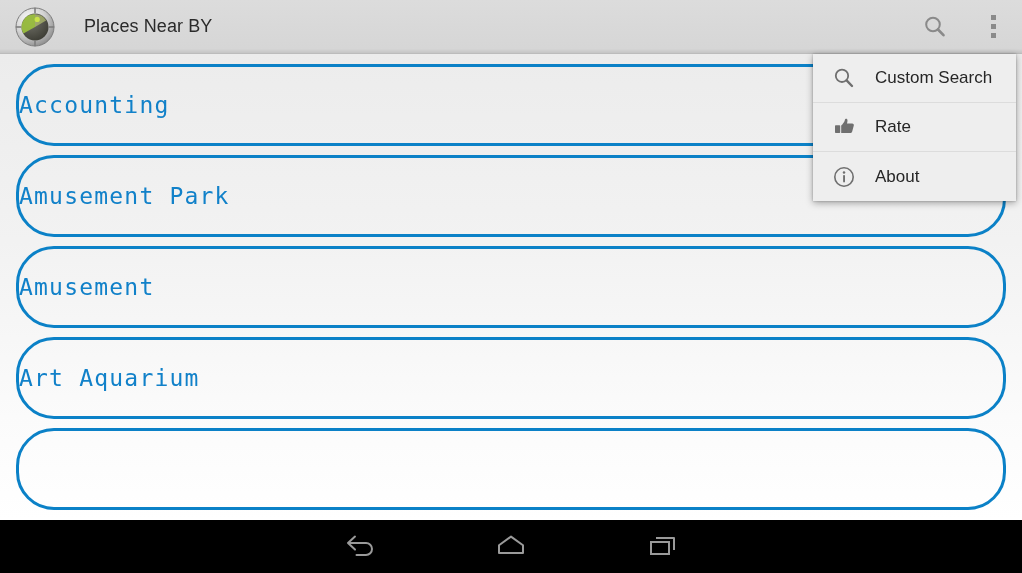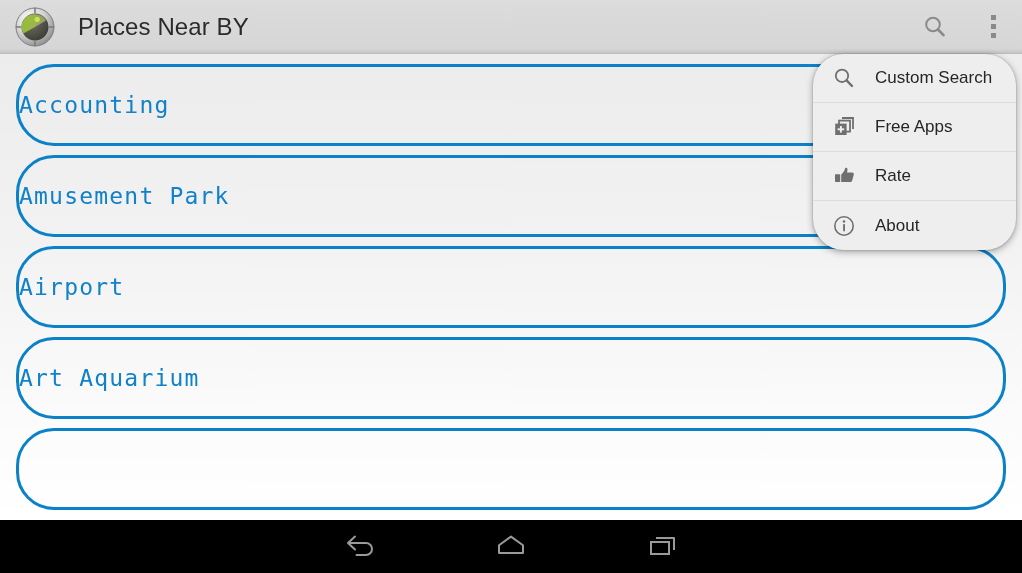--- a/index.html
+++ b/index.html
@@ -35,22 +35,22 @@
     align-items: center;
     z-index: 5;
   }
   .app-logo {
     width: 40px;
     height: 40px;
     margin-left: 15px;
     flex: 0 0 auto;
   }
   .app-title {
-    margin-left: 23px;
-    font-size: 24px;
+    margin-left: 29px;
+    font-size: 18px;
     color: #2b2b2b;
     letter-spacing: 0.1px;
     white-space: nowrap;
   }
   .bar-spacer { flex: 1 1 auto; }
   .bar-btn {
     width: 58px;
     height: 54px;
     display: flex;
     align-items: center;
@@ -105,21 +105,20 @@
 
   
   .popup-menu {
     position: absolute;
     left: 813px;
     top: 54px;
     width: 203px;
     background: #eeeeee;
     z-index: 20;
     box-shadow: 0 2px 7px rgba(0,0,0,0.34), 0 0 2px rgba(0,0,0,0.25);
-    border-radius: 31px;
   }
   .menu-item {
     height: 49px;
     display: flex;
     align-items: center;
     box-sizing: border-box;
     border-bottom: 1px solid #dcdcdc;
     padding-left: 18px;
   }
   .menu-item:last-child { border-bottom: none; }
@@ -214,21 +213,21 @@
     <div class="place-btn">
       <span class="place-btn-label">Accounting</span>
     </div>
 
 
     <div class="place-btn">
       <span class="place-btn-label">Amusement Park</span>
     </div>
 
     <div class="place-btn">
-      <span class="place-btn-label">Airport</span>
+      <span class="place-btn-label">Amusement</span>
     </div>
 
     <div class="place-btn">
       <span class="place-btn-label">Art Aquarium</span>
     </div>
 
     <div class="place-btn">
       <span class="place-btn-label"></span>
     </div>
 
@@ -240,32 +239,20 @@
       <span class="menu-icon">
         <svg width="24" height="24" viewBox="0 0 24 24">
           <circle cx="10" cy="9.8" r="6.2" fill="none" stroke="#6f6f6f" stroke-width="1.8"></circle>
           <line x1="14.6" y1="14.4" x2="20" y2="20" stroke="#6f6f6f" stroke-width="2.4" stroke-linecap="round"></line>
         </svg>
       </span>
       <span class="menu-label">Custom Search</span>
     </div>
 
 
-    <div class="menu-item">
-      <span class="menu-icon">
-        <svg width="24" height="24" viewBox="0 0 24 24">
-          <path d="M10 3 H21 V14" fill="none" stroke="#6f6f6f" stroke-width="1.8"></path>
-          <rect x="7" y="5.6" width="11" height="11" fill="none" stroke="#6f6f6f" stroke-width="1.8"></rect>
-          <rect x="3.2" y="8.6" width="11.4" height="11.4" fill="#6f6f6f"></rect>
-          <line x1="8.9" y1="11" x2="8.9" y2="17.6" stroke="#eeeeee" stroke-width="1.9"></line>
-          <line x1="5.6" y1="14.3" x2="12.2" y2="14.3" stroke="#eeeeee" stroke-width="1.9"></line>
-        </svg>
-      </span>
-      <span class="menu-label">Free Apps</span>
-    </div>
 
 
     <div class="menu-item">
       <span class="menu-icon">
         <svg width="24" height="24" viewBox="0 0 24 24">
           <path d="M9.2 10.4 C10.6 9.2 12.4 7 12.8 5.2 C13.1 3.9 14.3 3.4 15 4.1 C15.7 4.8 15.6 6.6 15 8.4 L20.2 8.4 C21.4 8.4 22.1 9.4 21.8 10.4 L20.2 16.4 C19.9 17.4 19 18 18 18 L9.2 18 Z" fill="#6f6f6f"></path>
           <rect x="3" y="10.2" width="5.2" height="7.8" rx="0.7" fill="#6f6f6f"></rect>
         </svg>
       </span>
       <span class="menu-label">Rate</span>

